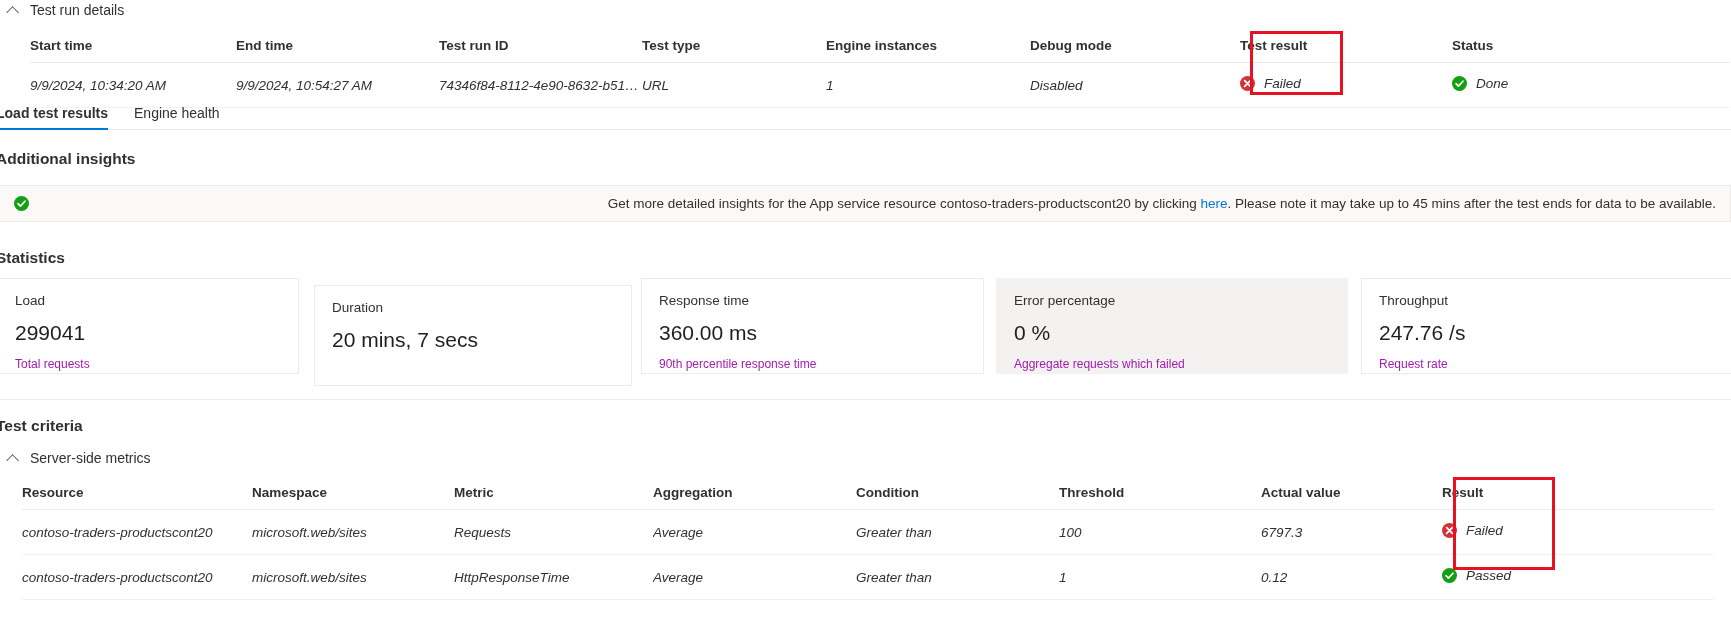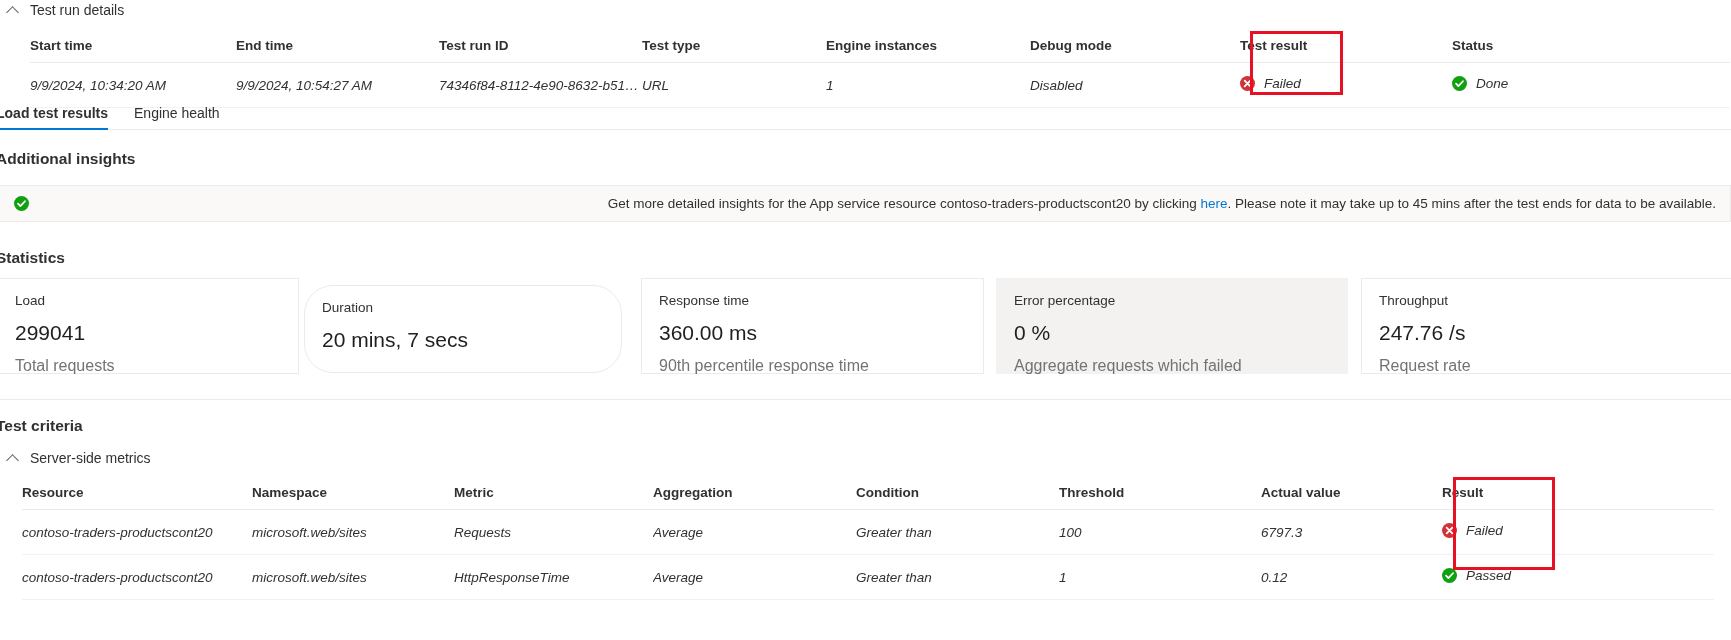--- a/index.html
+++ b/index.html
@@ -139,21 +139,21 @@
     height: 96px;
   }
   .card.hover { background: #f3f2f1; border-color: #f3f2f1; }
   .card .c-title { font-size: 13.5px; color: #323130; }
   .card .c-val {
     font-size: 21px;
     color: #201f1e;
     margin-top: 13px;
     white-space: nowrap;
   }
-  .card .c-sub { font-size: 16px; color: #737373; margin-top: 12px; }
+  .card .c-sub { font-size: 12px; color: #a21caf; margin-top: 12px; }
 
   .hr { height: 1px; background: #edebe9; }
 </style>
 </head>
 <body>
 
 <div class="page">
 
   <div style="position:absolute; left:8px; top:2px;">
     <div class="section-collapse">
@@ -243,21 +243,21 @@
   </div>
 
   <div class="h2" style="position:absolute; left:-4px; top:249px;">Statistics</div>
 
   <div class="card" style="position:absolute; left:-3px; top:278px; width:302px; height:96px;">
     <div class="c-title">Load</div>
     <div class="c-val">299041</div>
     <div class="c-sub">Total requests</div>
   </div>
 
-  <div class="card" style="position:absolute; left:304px; top:285px; width:318px; height:88px;border-radius:29px;">
+  <div class="card" style="position:absolute; left:314px; top:285px; width:318px; height:101px;">
     <div class="c-title">Duration</div>
     <div class="c-val">20 mins, 7 secs</div>
     <div class="c-sub"></div>
   </div>
 
   <div class="card" style="position:absolute; left:641px; top:278px; width:343px; height:96px;">
     <div class="c-title">Response time</div>
     <div class="c-val">360.00 ms</div>
     <div class="c-sub">90th percentile response time</div>
   </div>

